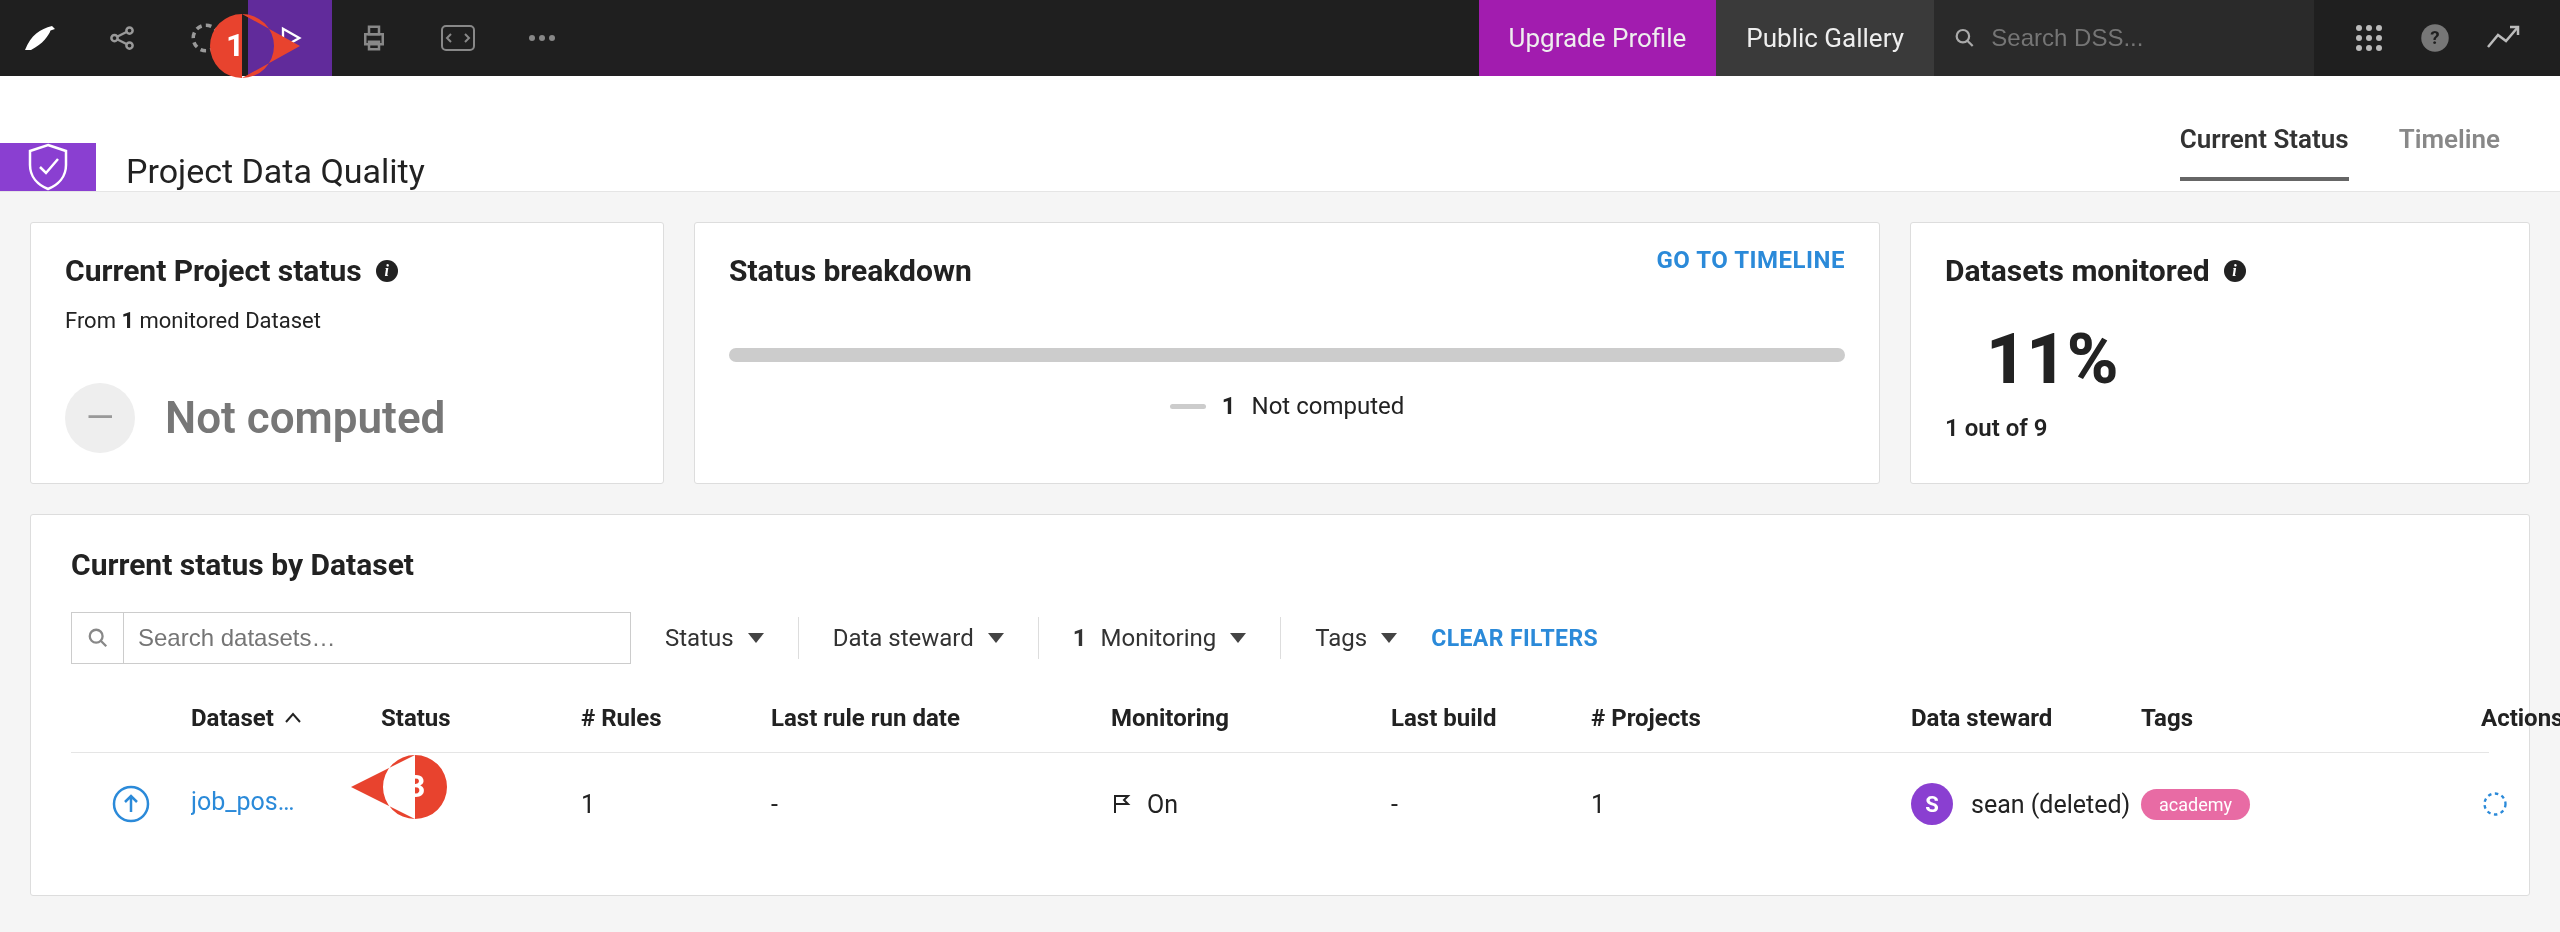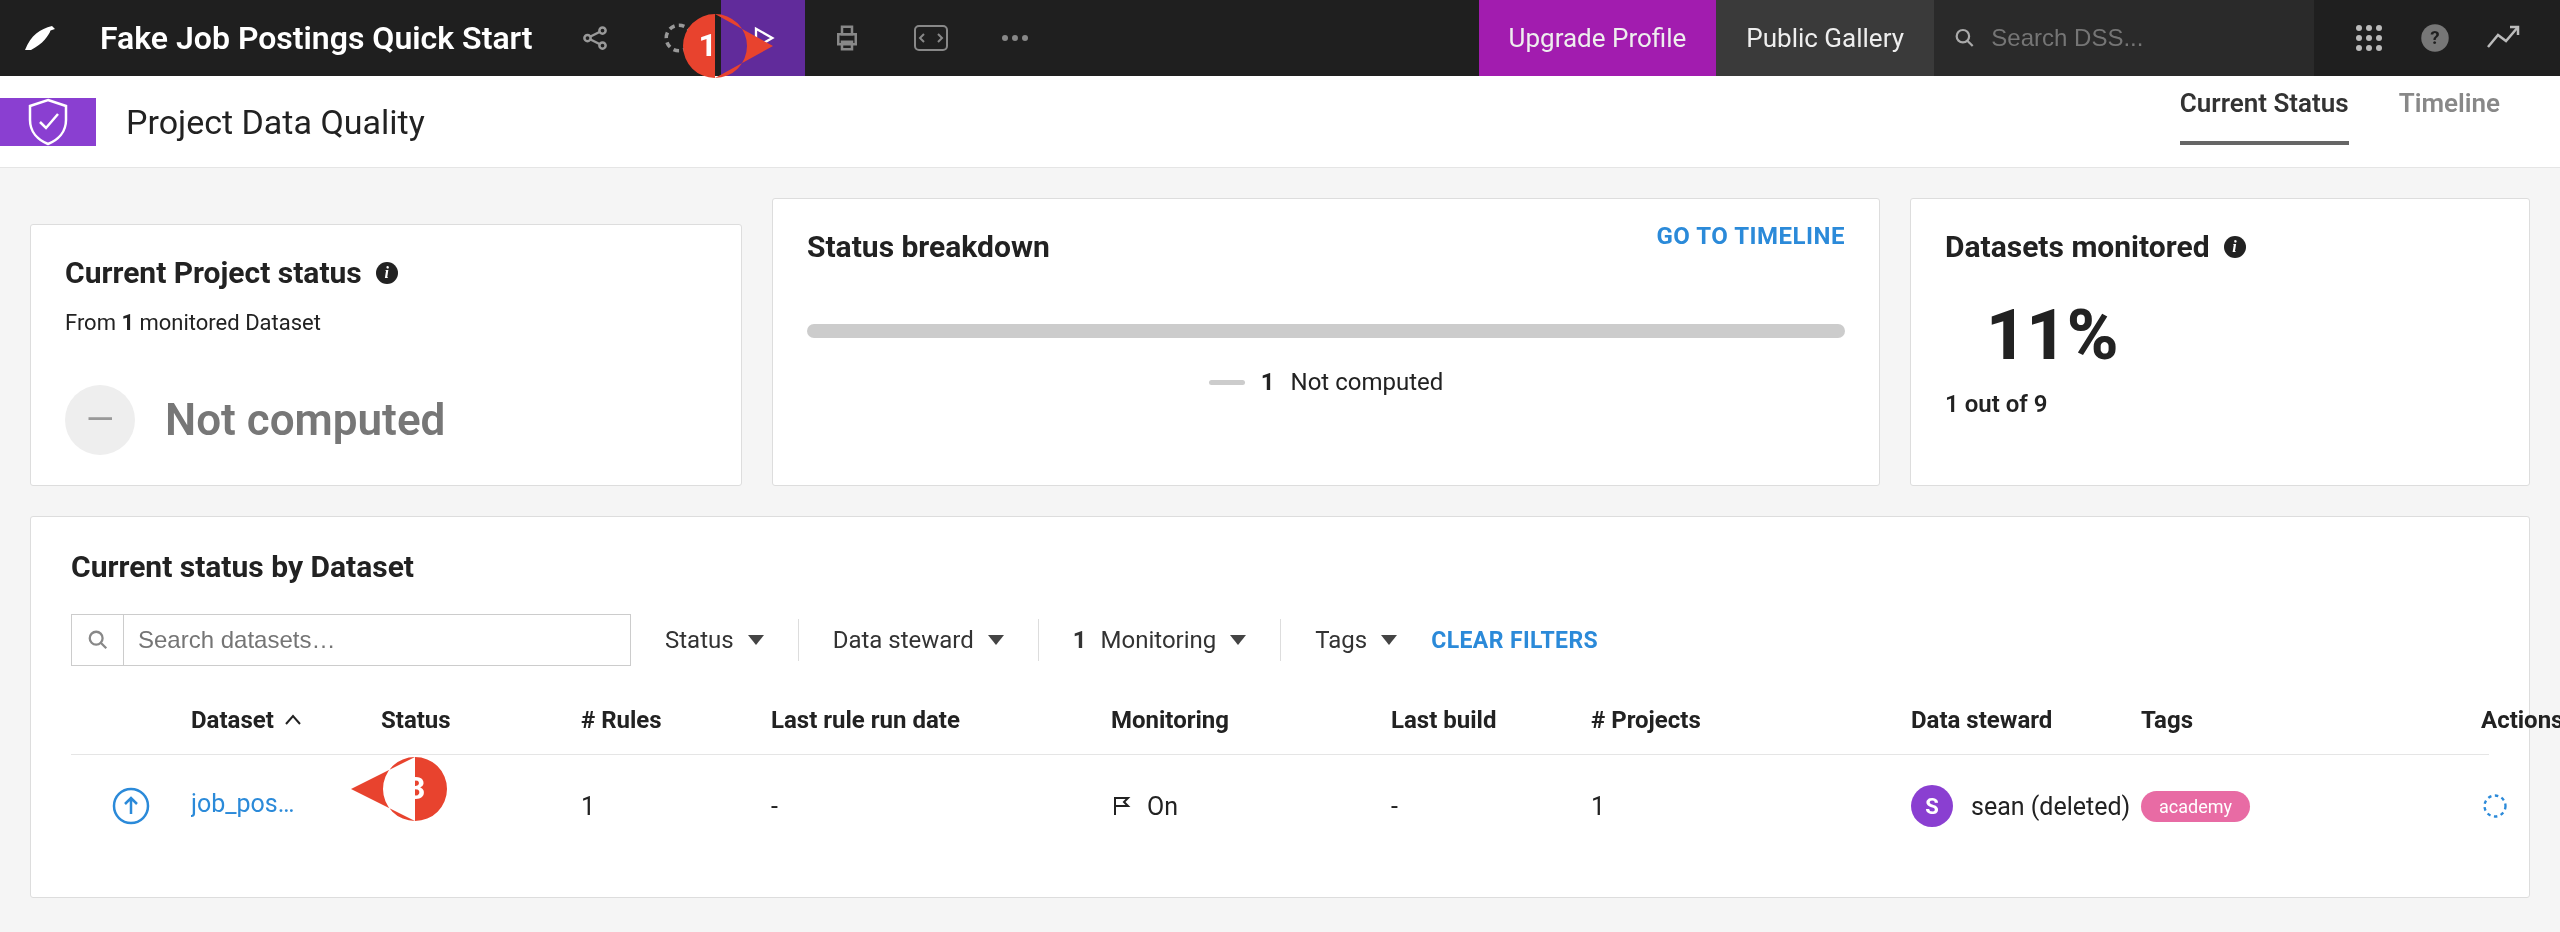--- a/index.html
+++ b/index.html
@@ -15,33 +15,33 @@
   .topnav .navbtn { display:flex; align-items:center; padding:0 30px; background:#3a3a3a; font-size:26px; color:#eee; }
   .topnav .navbtn.dark { background:#a21caf; }
   .topnav .search { display:flex; align-items:center; background:#2a2a2a; padding:0 20px; width: 380px; gap:16px; color:#aaa; }
   .topnav .search input { background:transparent; border:none; outline:none; color:#ddd; font-size:24px; width:100%; }
   .topnav .right-icons { display:flex; align-items:center; gap:36px; padding:0 40px; }
   .callout-red { position:relative; width:76px; height:64px; }
   .callout-red svg { position:absolute; left:0; top:0; }
   .callout-red span { position:absolute; left:16px; top:12px; color:#fff; font-weight:700; font-size:32px; }
 
   
-  .subheader { display:flex; align-items:center; background:#fff; height:92px; border-bottom:1px solid #e5e5e5; }
+  .subheader { display:flex; align-items:flex-end; background:#fff; height:116px; border-bottom:1px solid #e5e5e5; }
   .subheader .shield { width:96px; background:#8a3fd1; display:flex; align-items:center; justify-content:center; }
   .subheader .pagetitle { flex:1; display:flex; align-items:center; padding-left:30px; font-size:34px; font-weight:400; color:#222; }
   .subheader .tabs { display:flex; align-items:flex-end; gap:50px; padding-right:60px; padding-bottom:10px; font-size:26px; color:#888; }
   .subheader .tabs .tab { padding-bottom:23px; border-bottom:4px solid transparent; font-weight:600; cursor:pointer; }
   .subheader .tabs .tab.active { color:#333; border-bottom-color:#666; }
 
   
   .cards { display:flex; gap:30px; padding:30px; }
   .card { background:#fff; border:1px solid #ddd; border-radius:3px; padding:30px 34px; }
   .card .card-title { font-size:30px; font-weight:700; display:flex; align-items:center; gap:14px; }
   .card .card-title .info-dot { width:22px; height:22px; border-radius:50%; background:#222; color:#fff; display:inline-flex; align-items:center; justify-content:center; font-size:16px; font-weight:700; font-family:Georgia,serif; font-style:italic; }
-  .card1 { width:712px;margin-top:26px; }
+  .card1 { width:634px; }
   .card1 .sub { font-size:22px; color:#222; margin-top:20px; }
   .card1 .statusrow { display:flex; align-items:center; gap:30px; margin-top:50px; }
   .card1 .statuscircle { width:70px; height:70px; border-radius:50%; background:#eee; display:flex; align-items:center; justify-content:center; font-size:36px; color:#999; }
   .card1 .statustext { font-size:44px; font-weight:600; color:#777; }
   .card2 { flex:1; position:relative; }
   .card2 .link { position:absolute; right:34px; top:23px; color:#2b8ad9; font-weight:700; font-size:24px; cursor:pointer; letter-spacing:0.5px; }
   .card2 .bar { margin-top:60px; height:14px; background:#ccc; border-radius:999px; width:100%; }
   .card2 .legend { display:flex; align-items:center; justify-content:center; gap:16px; margin-top:30px; font-size:24px; color:#222; }
   .card2 .legend .swatch { width:36px; height:5px; background:#ccc; border-radius:3px; }
   .card2 .legend .count { font-weight:700; }
@@ -76,21 +76,20 @@
 </style>
 </head>
 <body>
 
 <div class="topnav">
   <div class="logo-wrap">
     <svg class="ic" width="36" height="36" viewBox="0 0 24 24" fill="#fff">
         <path d="M2 20 C6 10 12 6 20 4 L22 6 L19 7 C18 10 14 16 6 20 Z"></path>
       </svg>
   </div>
-  <div class="title">Fake Job Postings Quick Start</div>
   <div class="iconbtn">
     <svg class="ic" width="30" height="30" viewBox="0 0 24 24" fill="none" stroke="#999" stroke-width="2">
         <circle cx="6" cy="12" r="2.5"></circle>
         <circle cx="18" cy="6" r="2.5"></circle>
         <circle cx="18" cy="18" r="2.5"></circle>
         <line x1="8" y1="11" x2="16" y2="7"></line>
         <line x1="8" y1="13" x2="16" y2="17"></line>
       </svg>
   </div>
   <div class="iconbtn" style="position:relative;">

